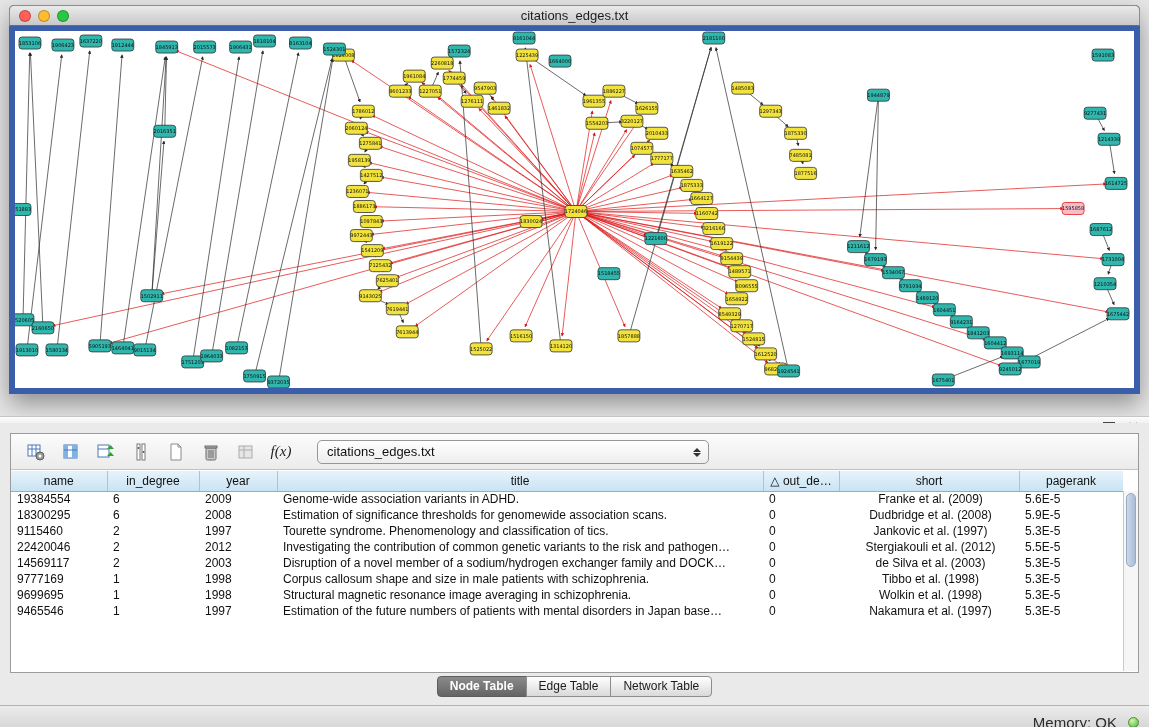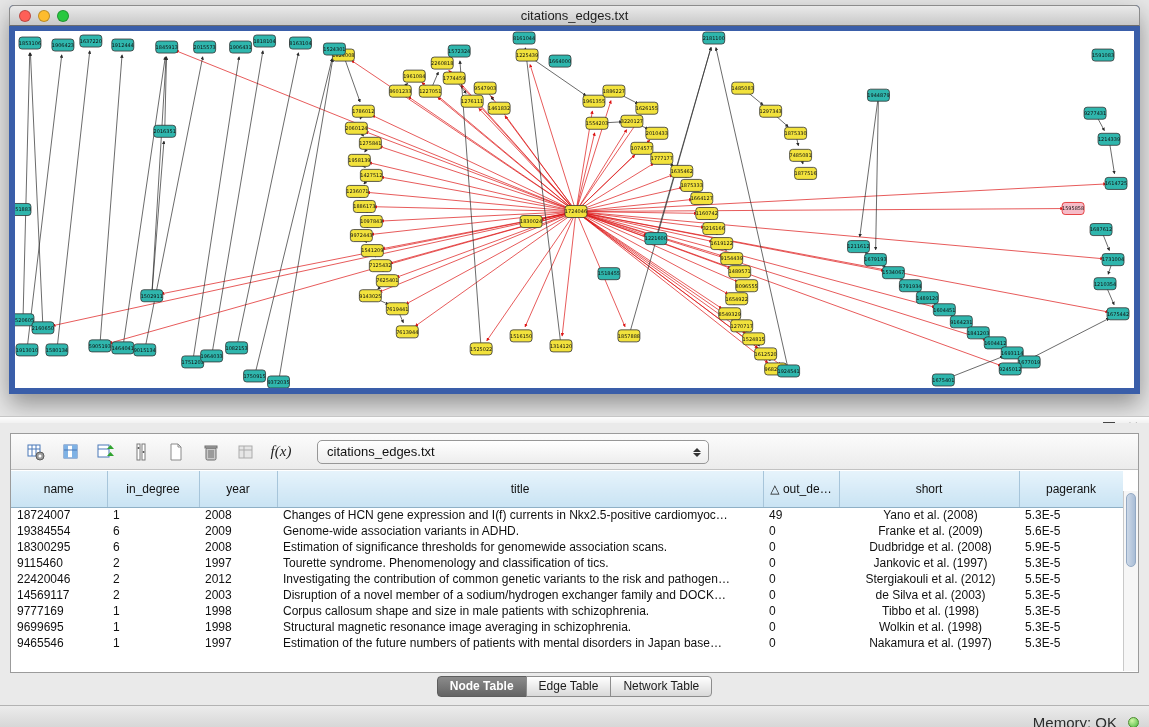--- a/index.html
+++ b/index.html
@@ -42,21 +42,21 @@
     background:linear-gradient(#ffffff,#ededed); position:relative; font-size:13px; color:#111;
     line-height:22px; padding-left:9px; }
   .combo .stepper { position:absolute; right:7px; top:4px; width:9px; height:15px;
     display:flex; flex-direction:column; align-items:center; justify-content:center; gap:1px; }
   .combo .stepper span { width:0; height:0; border-left:4px solid transparent; border-right:4px solid transparent; }
   .stp-up { border-bottom:4px solid #333; }
   .stp-dn { border-top:4px solid #333; }
 
   .grid-wrap { position:absolute; top:37px; left:0; right:15px; bottom:0; overflow:hidden; }
   table { width:100%; border-collapse:collapse; table-layout:fixed; font-size:12px; color:#101010; }
-  th { height:36px; font-weight:normal; text-align:center; font-size:12px;
+  th { height:20px; font-weight:normal; text-align:center; font-size:12px;
     background:linear-gradient(#e6f3fb,#c9e3f3); border-right:1px solid #a7c5da; border-bottom:1px solid #8fb0c6; 
     overflow:hidden; white-space:nowrap; }
   td { height:16px; padding:0 3px 0 6px; white-space:nowrap; overflow:hidden; text-overflow:clip; }
   td.c5 { text-align:center; }
   .vscroll { position:absolute; top:57px; right:0; bottom:1px; width:15px;
     background:#f6f6f6; border-left:1px solid #c9c9c9; }
   .vthumb { position:absolute; top:2px; left:2px; width:10px; height:74px; border-radius:5px;
     background:linear-gradient(90deg,#cdd9e8,#a9bdd6); border:1px solid #93a9c4; }
 
   .tabs { position:absolute; top:253px; left:0; width:100%; display:flex; justify-content:center; }
@@ -804,29 +804,20 @@
               <th>in_degree</th>
               <th>year</th>
               <th>title</th>
               <th>△ out_de…</th>
               <th>short</th>
               <th>pagerank</th>
             </tr>
           </thead>
         <tbody id="table-body">
             <tr>
-              <td class="c0">18724007</td>
-              <td class="c1">1</td>
-              <td class="c2">2008</td>
-              <td class="c3">Changes of HCN gene expression and I(f) currents in Nkx2.5-positive cardiomyoc…</td>
-              <td class="c4">49</td>
-              <td class="c5">Yano et al. (2008)</td>
-              <td class="c6">5.3E-5</td>
-            </tr>
-            <tr>
               <td class="c0">19384554</td>
               <td class="c1">6</td>
               <td class="c2">2009</td>
               <td class="c3">Genome-wide association variants in ADHD.</td>
               <td class="c4">0</td>
               <td class="c5">Franke et al. (2009)</td>
               <td class="c6">5.6E-5</td>
             </tr>
             <tr>
               <td class="c0">18300295</td>

